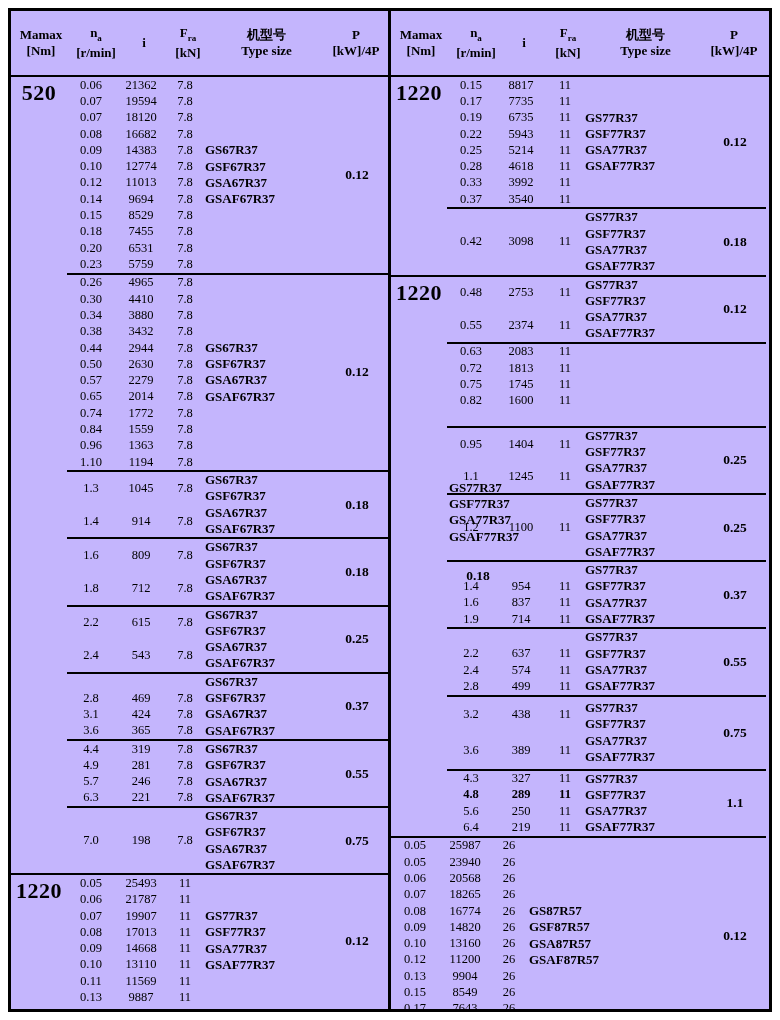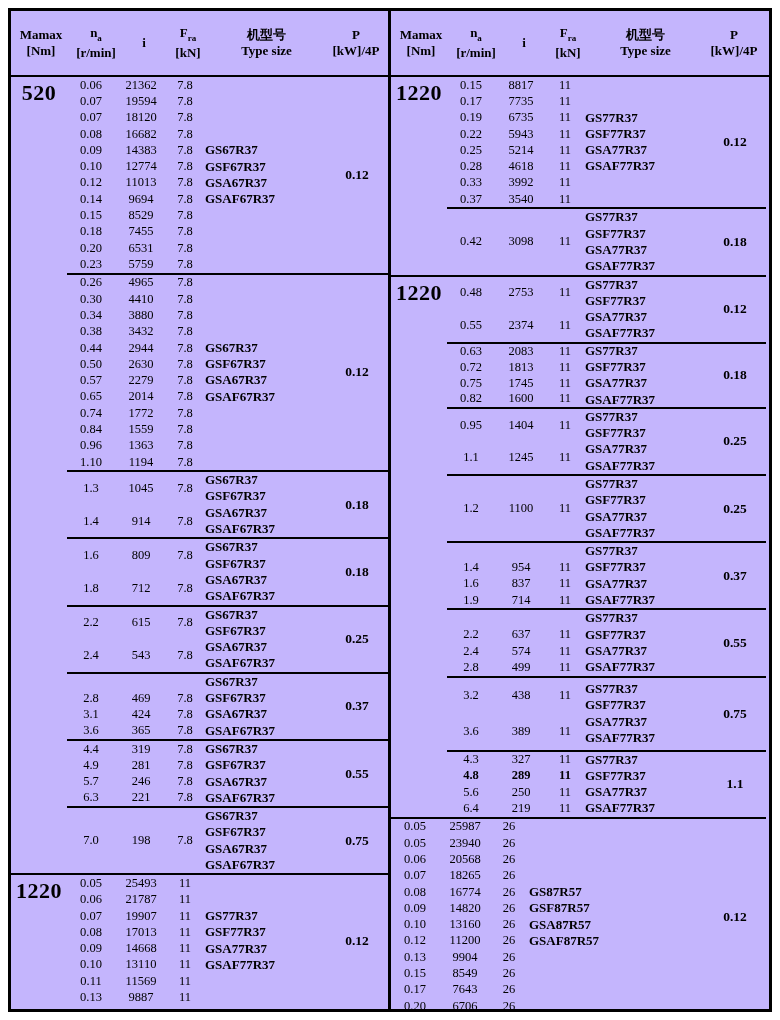--- a/index.html
+++ b/index.html
@@ -556,21 +556,21 @@
               <div class="type-area">
                 <div class="tline" style="height: 16.3px; line-height: 16.3px;">GS77R37</div>
                 <div class="tline" style="height: 16.3px; line-height: 16.3px;">GSF77R37</div>
                 <div class="tline" style="height: 16.3px; line-height: 16.3px;">GSA77R37</div>
                 <div class="tline" style="height: 16.3px; line-height: 16.3px;">GSAF77R37</div>
               </div>
               <div class="p-area">
                 <span class="pval">0.12</span>
               </div>
             </div>
-            <div class="block bsep" style="height: 65px;">
+            <div class="block bsep" style="height: 84px; flex-direction: column;">
               <div class="rows-area pair">
                 <div class="drow" style="height: 16.3px;">
                   <span class="c-na">0.63</span>
                   <span class="c-i">2083</span>
                   <span class="c-fra">11</span>
                 </div>
                 <div class="drow" style="height: 16.3px;">
                   <span class="c-na">0.72</span>
                   <span class="c-i">1813</span>
                   <span class="c-fra">11</span>

